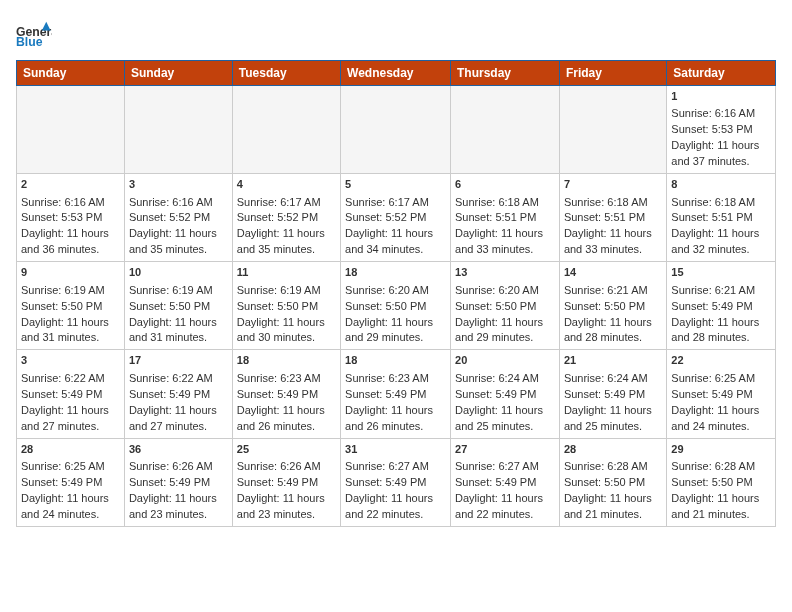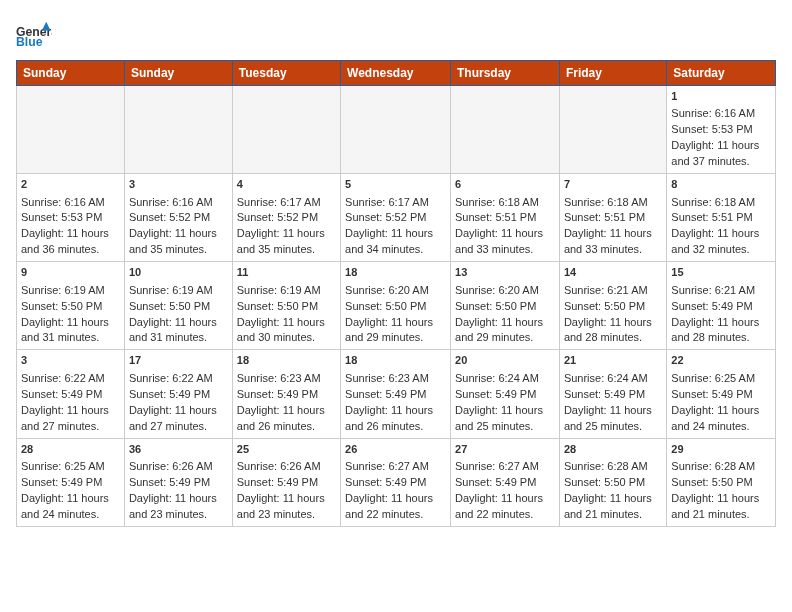--- a/index.html
+++ b/index.html
@@ -306,21 +306,21 @@
 and 23 minutes.</div>
           </td>
           <td>
             <span class="day-number">25</span>
             <div class="day-info" style="white-space: pre-line;">Sunrise: 6:26 AM
 Sunset: 5:49 PM
 Daylight: 11 hours
 and 23 minutes.</div>
           </td>
           <td>
-            <span class="day-number">26</span>
+            <span class="day-number">31</span>
             <div class="day-info" style="white-space: pre-line;">Sunrise: 6:27 AM
 Sunset: 5:49 PM
 Daylight: 11 hours
 and 22 minutes.</div>
           </td>
           <td>
             <span class="day-number">27</span>
             <div class="day-info" style="white-space: pre-line;">Sunrise: 6:27 AM
 Sunset: 5:49 PM
 Daylight: 11 hours

